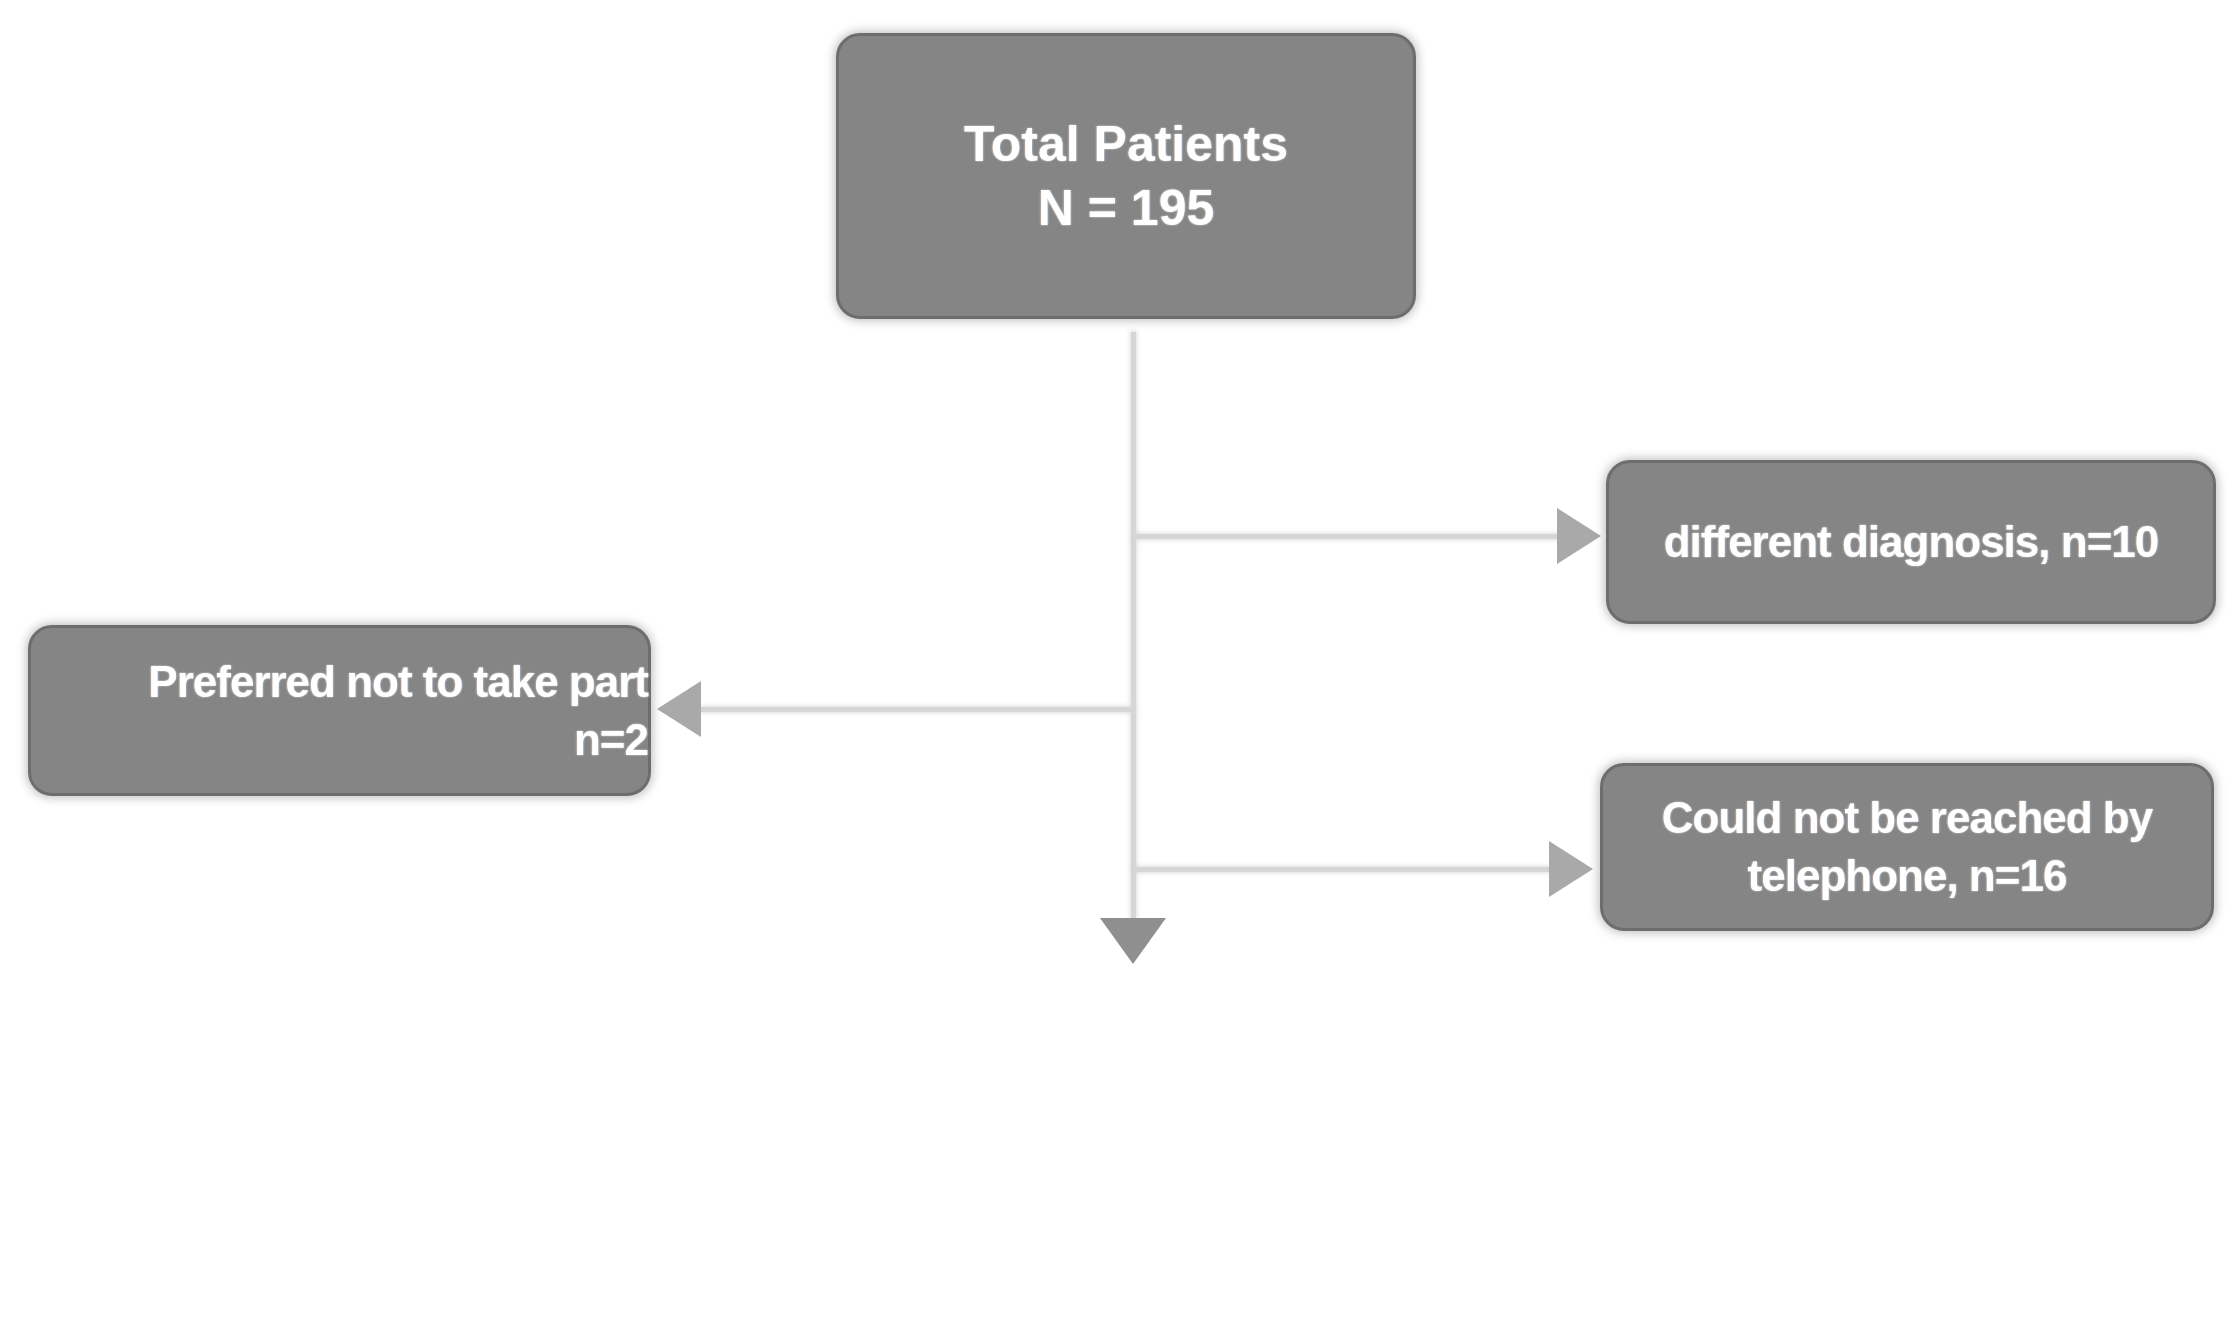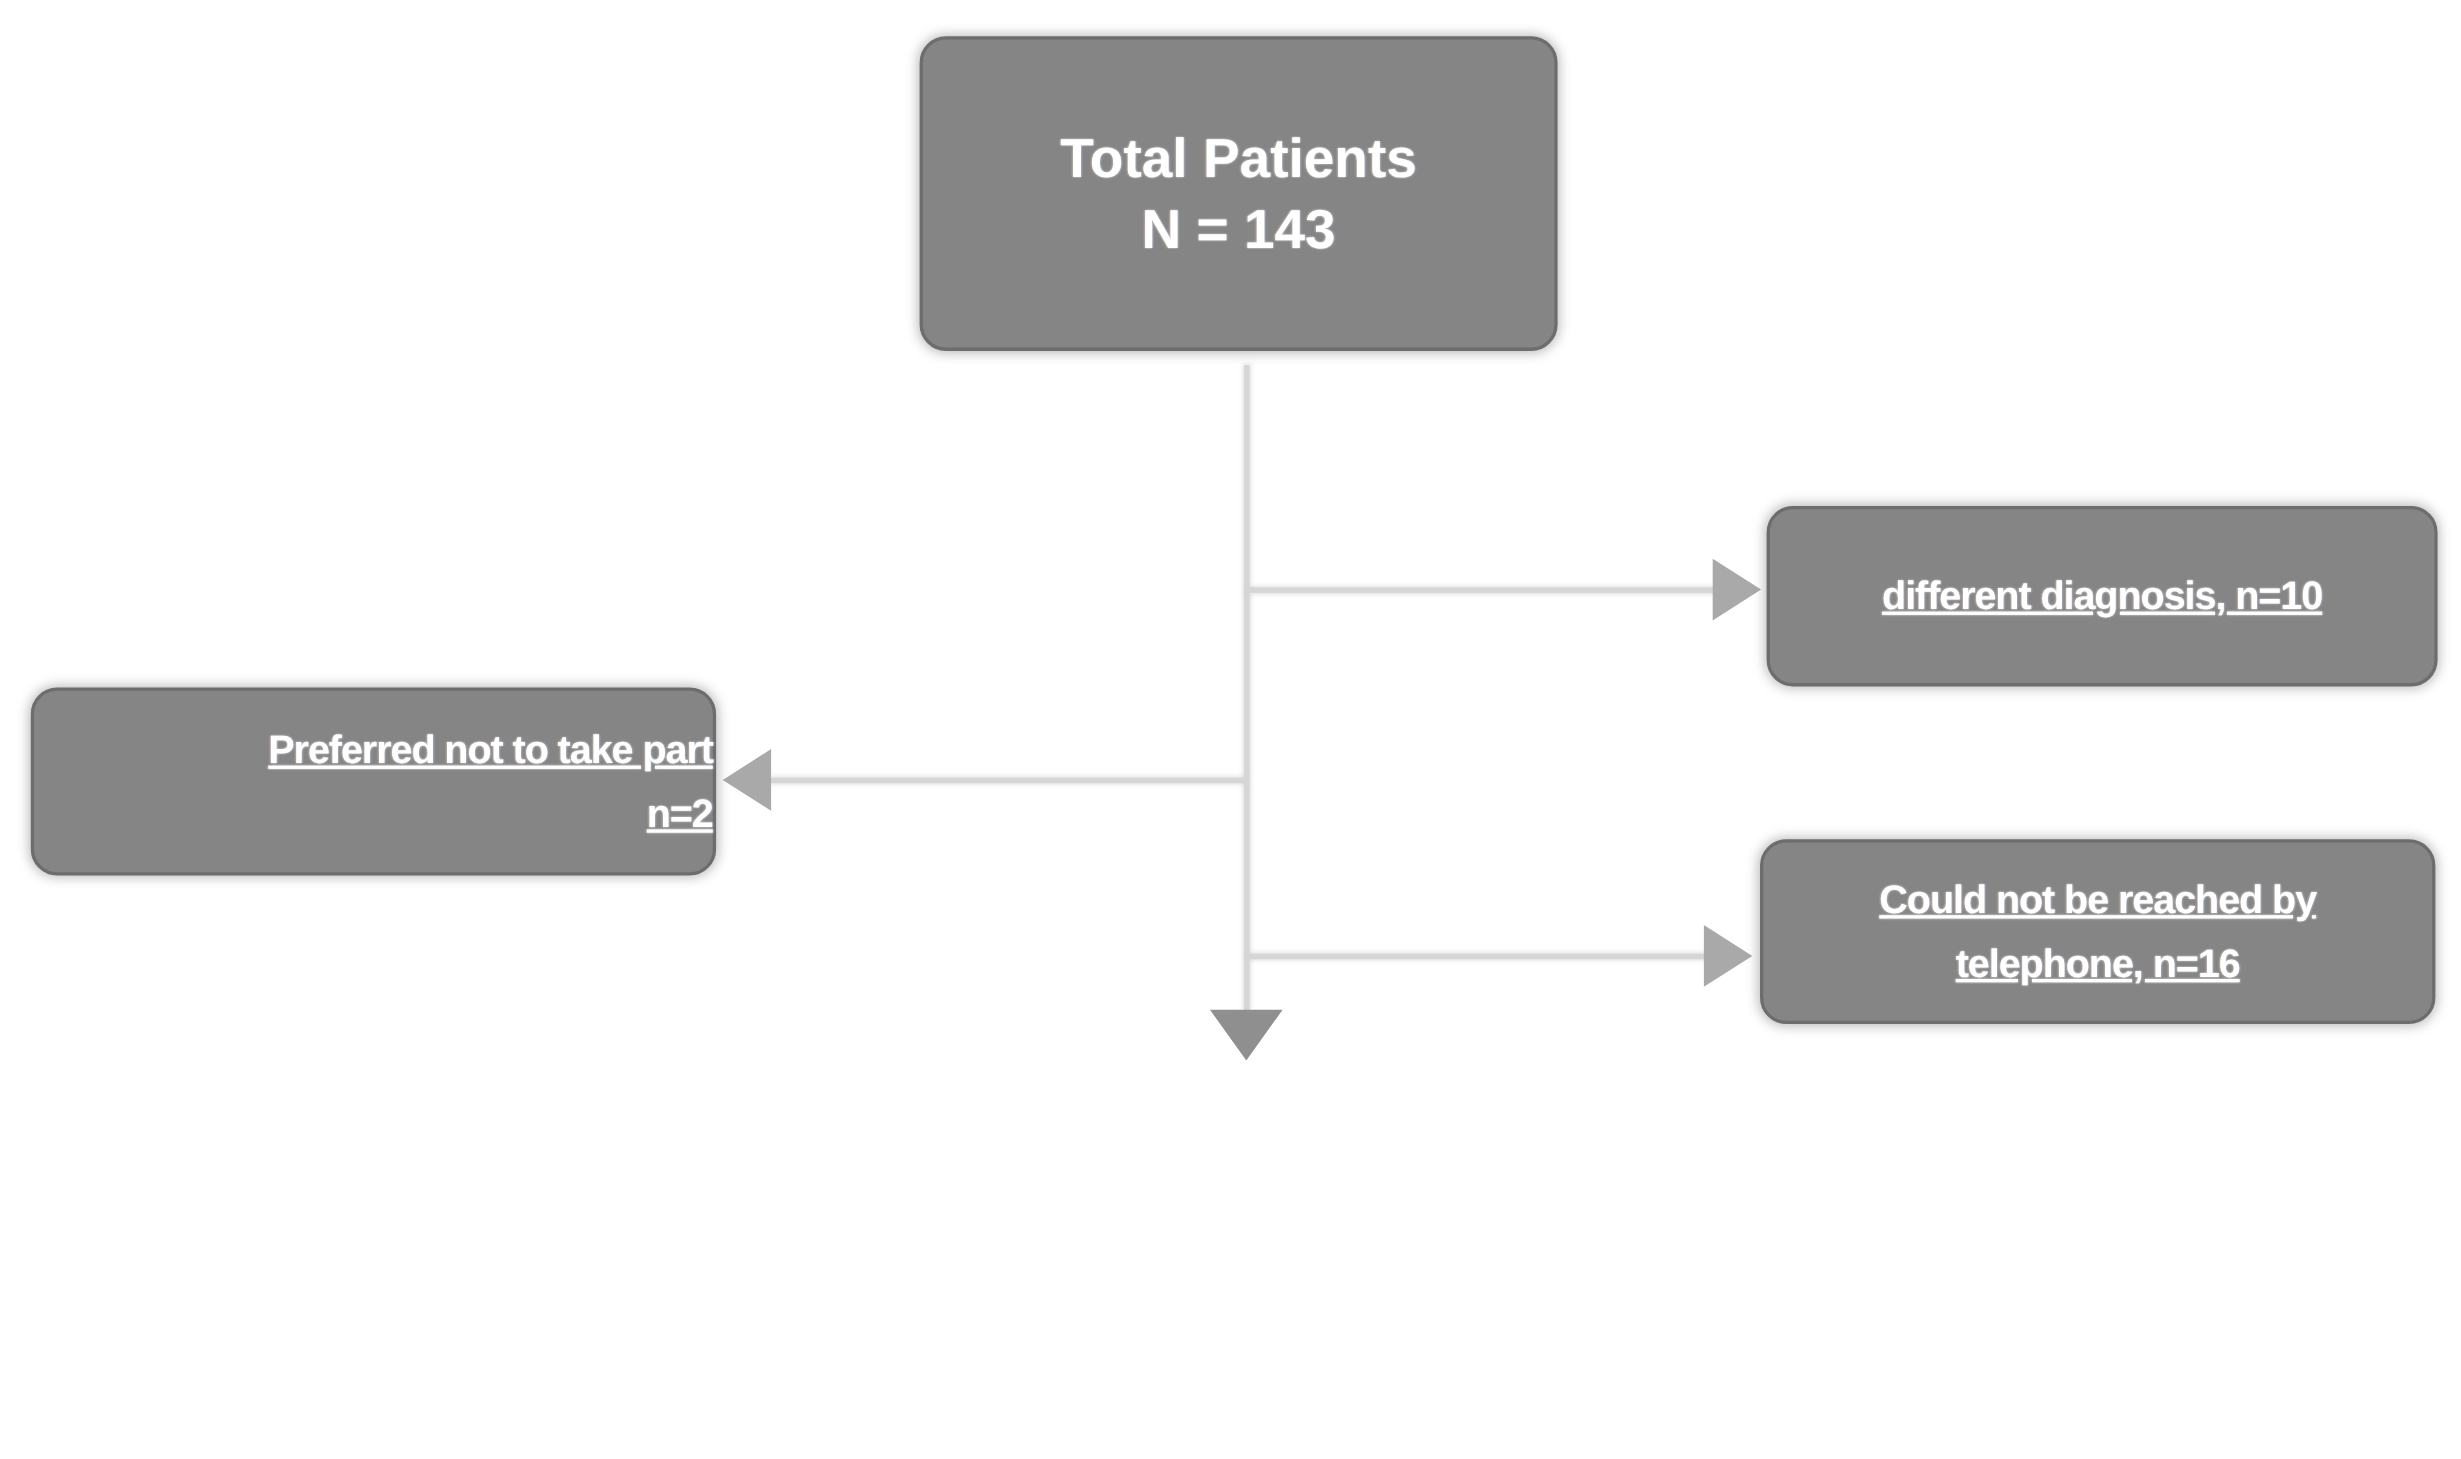--- a/index.html
+++ b/index.html
@@ -35,24 +35,23 @@
     white-space: nowrap;
     text-shadow: 0 0 2px rgba(255,255,255,0.55),
                  1px 0 2px rgba(170,200,255,0.30),
                 -1px 0 2px rgba(255,200,170,0.30);
   }
   .node.big .ln {
     font-size: 50px;
     line-height: 64px;
   }
   .node.side .ln {
-    font-size: 36px;
+    font-size: 44px;
     line-height: 58px;
     letter-spacing: -1px;
-    text-decoration: underline;
   }
 
   
   .cline {
     position: absolute;
     background: #d6d6d6;
     box-shadow: 0 0 4px 1px rgba(214,214,214,0.8);
   }
 
   
@@ -87,21 +86,21 @@
   <div class="cline" style="left:701px; top:707px; width:432px; height:5px;"></div>
   <div class="cline" style="left:1133px; top:867px; width:420px; height:5px;"></div>
 
   <div class="arrow right" style="left:1557px; top:508px;"></div>
   <div class="arrow left" style="left:657px; top:681px;"></div>
   <div class="arrow right" style="left:1549px; top:841px;"></div>
   <div class="arrow down" style="left:1100px; top:918px;"></div>
 
   <div class="node big" style="left:836px; top:33px; width:574px; height:280px;">
     <div class="ln">Total Patients</div>
-    <div class="ln">N = 143</div>
+    <div class="ln">N = 195</div>
   </div>
 
   <div class="node side" style="left:1606px; top:460px; width:604px; height:158px;">
     <div class="ln">different diagnosis, n=10</div>
   </div>
 
   <div class="node side" style="left:28px; top:625px; width:617px; height:165px;align-items:flex-end;">
     <div class="ln">Preferred not to take part</div>
     <div class="ln">n=2</div>
   </div>

